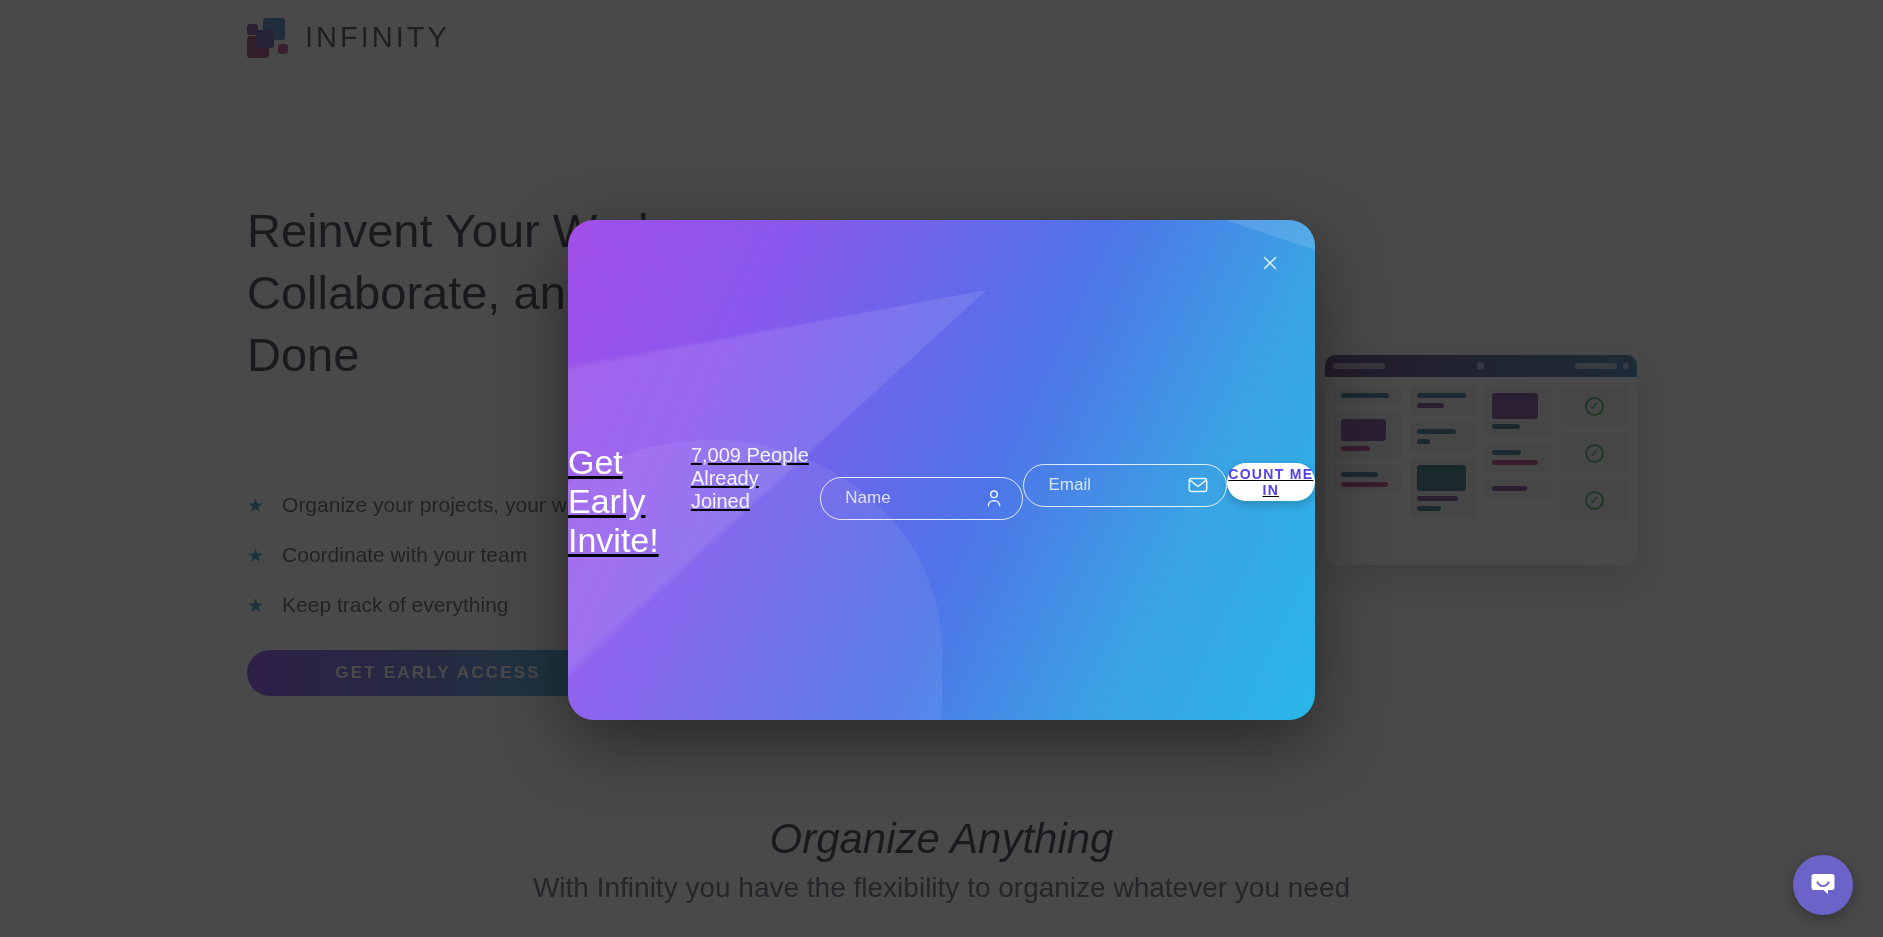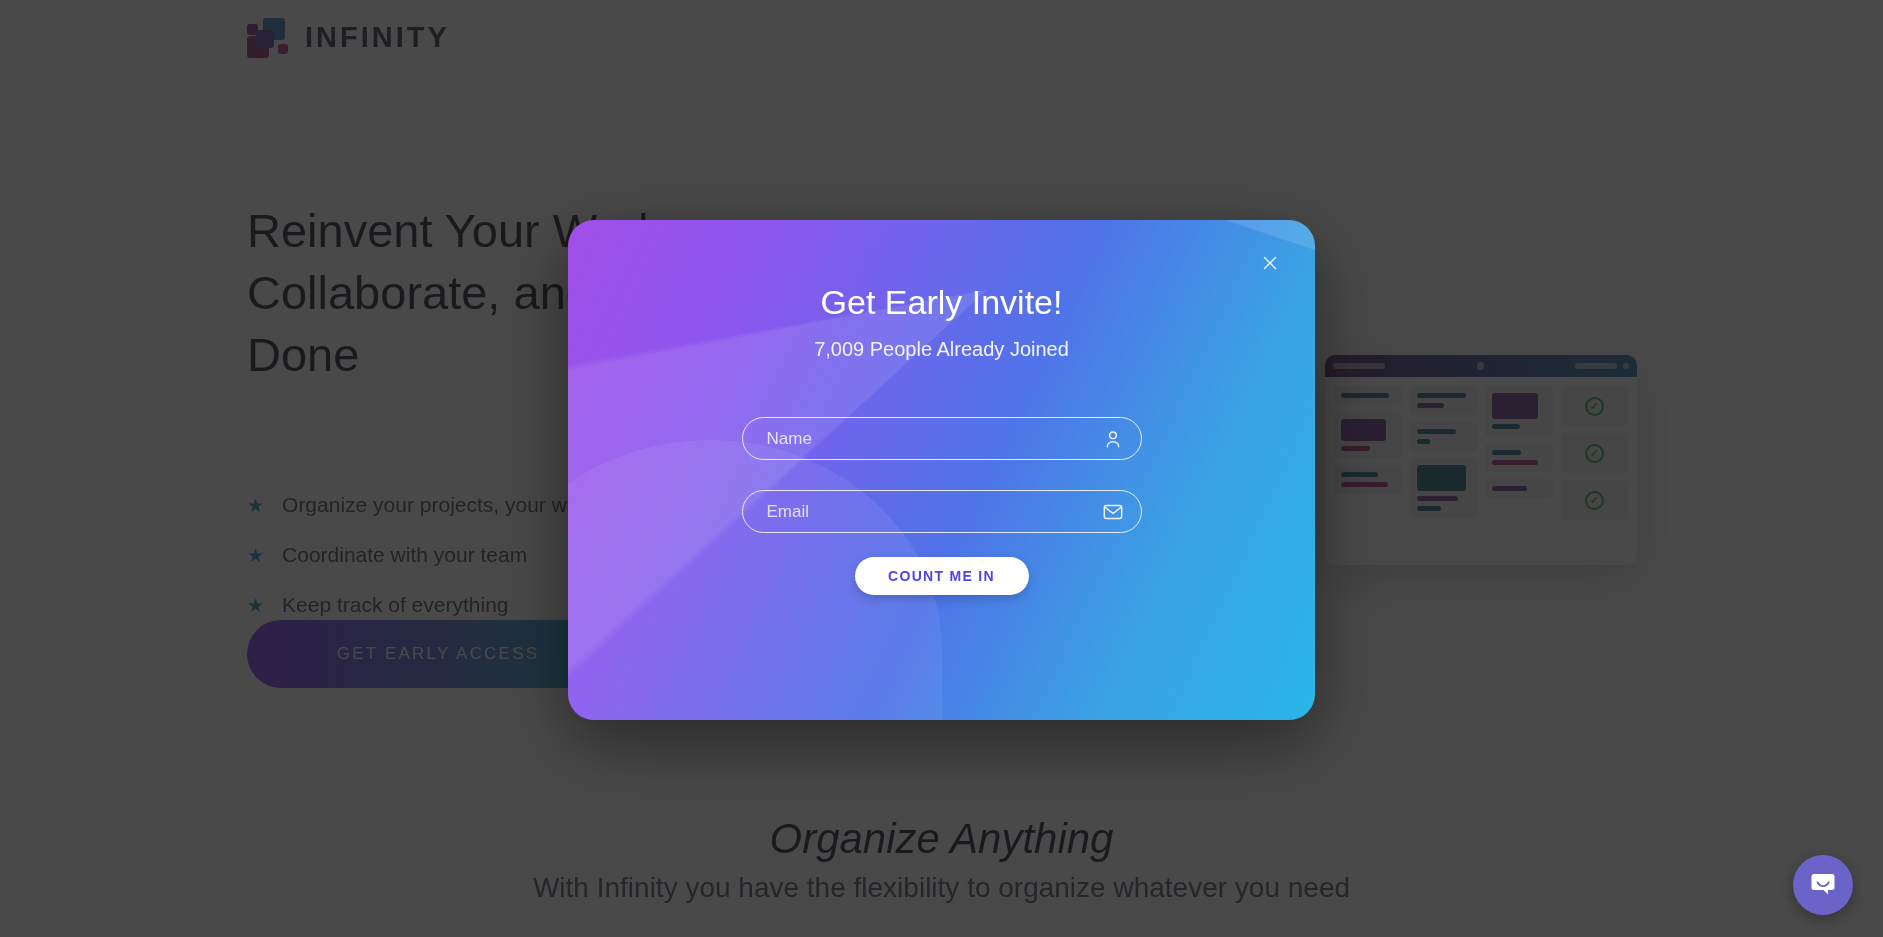--- a/index.html
+++ b/index.html
@@ -26,21 +26,21 @@
     display: flex; align-items: center; gap: 16px;
   }
   #logo-mark { position: relative; width: 42px; height: 38px; }
   #logo-mark i { position: absolute; display: block; border-radius: 3px; }
   .lm1 { left: 0px;  top: 6px;  width: 11px; height: 11px; background: #6e2f8e; }
   .lm2 { left: 16px; top: 0px;  width: 22px; height: 22px; background: #2f77b5; border-radius: 5px; }
   .lm3 { left: 0px;  top: 18px; width: 22px; height: 22px; background: #8b2a6b; border-radius: 5px; }
   .lm4 { left: 9px;  top: 12px; width: 18px; height: 18px; background: #5a3f9e; border-radius: 4px; }
   .lm5 { left: 31px; top: 26px; width: 10px; height: 10px; background: #b3247a; }
   #logo-text {
-    font-size: 29px; letter-spacing: 3px; color: #2b2b44; font-weight: 700;
+    font-size: 29px; letter-spacing: 3px; color: #2b2b44; font-weight: 400;
   }
   #nav {
     position: absolute; right: 247px; top: 18px;
     display: flex; align-items: center; gap: 44px;
   }
   .nav-link { font-size: 17px; color: #5a5a72; text-decoration: none; }
   #join-community-btn {
     border: 0; border-radius: 40px; padding: 0 38px; height: 42px;
     background: linear-gradient(90deg, #7b2ff7 0%, #4d63d8 50%, #1ab6c8 100%);
     color: #ffffff; font-size: 16.5px; letter-spacing: 0.6px;
@@ -57,24 +57,24 @@
     position: absolute; left: 247px; top: 493px;
     list-style: none;
   }
   #hero-bullets li {
     display: flex; align-items: center; gap: 18px;
     margin-bottom: 26px;
     font-size: 21px; color: #3f3f55;
   }
   .star-icon { color: #1a8fa8; font-size: 19px; line-height: 1; }
   #get-early-access-btn {
-    position: absolute; left: 247px; top: 620px;
-    width: 382px; height: 68px; border: 0; border-radius: 40px;
+    position: absolute; left: 247px; top: 650px;
+    width: 382px; height: 46px; border: 0; border-radius: 40px;
     background: linear-gradient(90deg, #7b2ff7 0%, #4d63d8 48%, #16b5c4 100%);
-    color: #ffffff; font-size: 17px; font-weight: normal; letter-spacing: 2.2px;
+    color: #ffffff; font-size: 17px; font-weight: bold; letter-spacing: 2.2px;
     font-family: "Liberation Sans", sans-serif; cursor: pointer;
   }
 
   
   #app-mockup {
     position: absolute; left: 1325px; top: 355px;
     width: 312px; height: 210px; border-radius: 10px;
     background: #ffffff; overflow: hidden;
     box-shadow: 0 14px 40px rgba(40,20,80,.25);
   }
@@ -172,21 +172,21 @@
     background: rgba(255,255,255,.07);
   }
   #modal-close {
     position: absolute; right: 32px; top: 30px;
     width: 26px; height: 26px; border: 0; background: transparent;
     color: rgba(255,255,255,.85); font-size: 20px; line-height: 1;
     cursor: pointer; display: flex; align-items: center; justify-content: center;
   }
   #modal-content {
     position: relative; z-index: 3; height: 100%;
-    display: flex; flex-direction: column; align-items: center;
+    display: flex; flex-direction: row; align-items: center; text-decoration: underline;
   }
   #modal-title {
     margin-top: 63px; font-size: 34px; color: #ffffff; font-weight: 400;
   }
   #modal-subtitle {
     margin-top: 16px; font-size: 20px; color: #f2f3ff; font-weight: 400;
   }
   .field {
     position: relative; margin-top: 0; width: 400px; height: 43px;
   }

